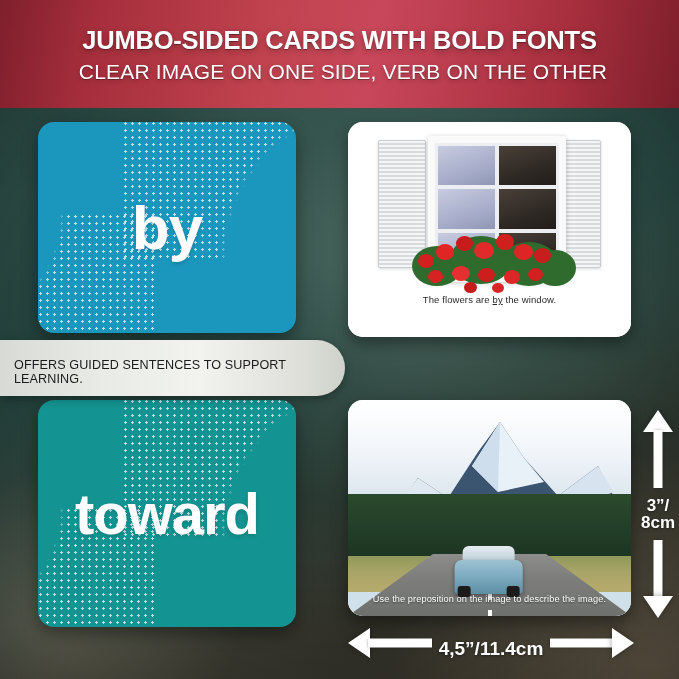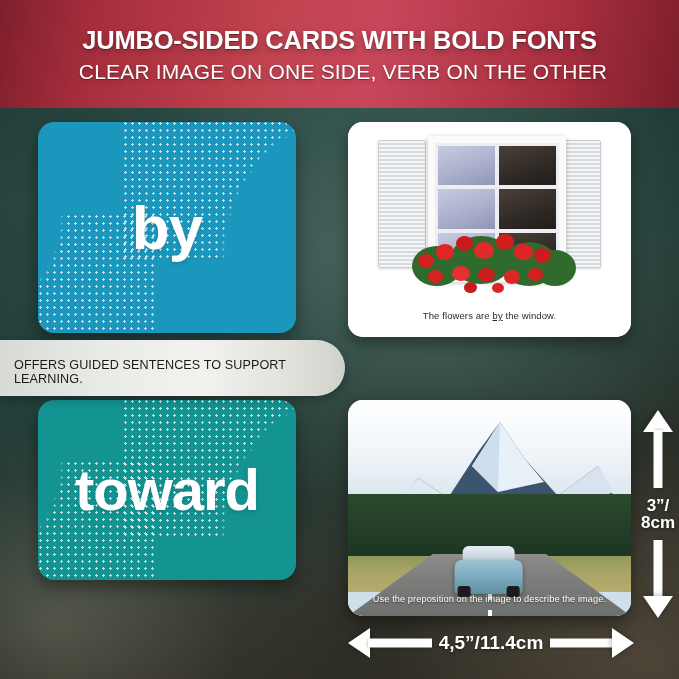--- a/index.html
+++ b/index.html
@@ -37,21 +37,21 @@
     letter-spacing:0.2px;white-space:nowrap;
     text-shadow:0 1px 0 rgba(0,0,0,0.30),0 2px 5px rgba(0,0,0,0.25);
     margin-left:7px;
   }
 
   
   .wordcard{position:absolute;border-radius:16px;overflow:hidden;
     box-shadow:0 7px 16px rgba(0,0,0,0.38);
     display:flex;align-items:center;justify-content:center;}
   #card-by{left:38px;top:122px;width:258px;height:211px;background:#1b96bd;}
-  #card-toward{left:38px;top:400px;width:258px;height:180px;background:#139391;}
+  #card-toward{left:38px;top:400px;width:258px;height:227px;background:#139391;}
 
   .dots-tr,.dots-bl{position:absolute;pointer-events:none;opacity:0.85;}
   .dots-tr{right:-78px;top:-86px;width:252px;height:222px;
     background-image:radial-gradient(circle, rgba(255,255,255,0.85) 1.05px, rgba(255,255,255,0) 1.3px);
     background-size:7px 7px;
     -webkit-mask-image:radial-gradient(circle at 100% 100%, rgba(0,0,0,0) 44%, #000 46%, #000 99%, rgba(0,0,0,0) 100%);
     mask-image:radial-gradient(circle at 100% 100%, rgba(0,0,0,0) 44%, #000 46%, #000 99%, rgba(0,0,0,0) 100%);}
   .dots-bl{left:-92px;bottom:-70px;width:212px;height:190px;
     background-image:radial-gradient(circle, rgba(255,255,255,0.85) 1.05px, rgba(255,255,255,0) 1.3px);
     background-size:7px 7px;
@@ -80,21 +80,21 @@
     background:#ffffff;border:7px solid #fafafa;border-radius:2px;
     box-shadow:0 1px 5px rgba(0,0,0,0.22);}
   .win-glass{position:absolute;inset:0;display:grid;grid-template-columns:1fr 1fr;
     grid-template-rows:1fr 1fr 1fr;gap:4px;background:#eceef2;padding:3px;}
   .pane{background:linear-gradient(160deg,#c8cbe0 0%,#aab0cc 55%,#8f96b5 100%);}
   .pane.dark{background:linear-gradient(160deg,#4a4038 0%,#2f2925 60%,#221d1a 100%);}
   .flowers{position:absolute;left:60px;bottom:-4px;width:170px;height:78px;}
   .fblob{position:absolute;border-radius:50%;}
   .leafblob{position:absolute;border-radius:50%;background:#2f6b2c;}
   .caption{position:absolute;left:0;right:0;bottom:0;height:43px;background:#fff;
-    display:flex;align-items:center;justify-content:center;}
+    display:flex;align-items:flex-start;justify-content:center;}
   .caption-txt{font-size:9.5px;color:#2a2a2a;letter-spacing:0.1px;white-space:nowrap;}
   .caption-txt u{text-decoration:underline;}
 
   
   .mt-scene{position:absolute;inset:0;overflow:hidden;
     background:linear-gradient(180deg,#ffffff 0%,#f2f6fa 22%,#e7eef4 34%,#dfe9f0 42%,#cfe0ea 50%);}
   .mt-peak{position:absolute;}
   .mt-forest{position:absolute;left:0;right:0;bottom:56px;height:66px;
     background:linear-gradient(180deg,#2b4a2c 0%,#24402a 45%,#1c3422 100%);}
   .mt-forest:before{content:"";position:absolute;left:0;right:0;top:-8px;height:14px;
@@ -140,21 +140,21 @@
     border-left:15px solid transparent;border-right:15px solid transparent;
     filter:drop-shadow(0 0 3px rgba(0,0,0,0.35));}
   .v-arrow.up .shaft{top:20px;bottom:0;}
   .v-arrow.up .head{top:0;border-bottom:22px solid #fff;}
   .v-arrow.down .shaft{top:0;bottom:20px;}
   .v-arrow.down .head{bottom:0;border-top:22px solid #fff;}
   .vdim-label{color:#fff;font-weight:bold;font-size:17px;line-height:1.02;text-align:center;
     text-shadow:0 1px 3px rgba(0,0,0,0.5);padding:2px 0;}
 
   .hdim{position:absolute;left:348px;top:626px;width:286px;height:34px;
-    display:flex;align-items:center;justify-content:space-between;}
+    display:flex;align-items:flex-end;justify-content:space-between;}
   .h-arrow{height:34px;width:84px;position:relative;}
   .h-arrow .shaft{position:absolute;top:50%;height:9px;background:#fff;transform:translateY(-50%);
     box-shadow:0 0 3px rgba(0,0,0,0.35);}
   .h-arrow .head{position:absolute;top:50%;width:0;height:0;transform:translateY(-50%);
     border-top:15px solid transparent;border-bottom:15px solid transparent;
     filter:drop-shadow(0 0 3px rgba(0,0,0,0.35));}
   .h-arrow.left .shaft{left:20px;right:0;}
   .h-arrow.left .head{left:0;border-right:22px solid #fff;}
   .h-arrow.right .shaft{left:0;right:20px;}
   .h-arrow.right .head{right:0;border-left:22px solid #fff;}

